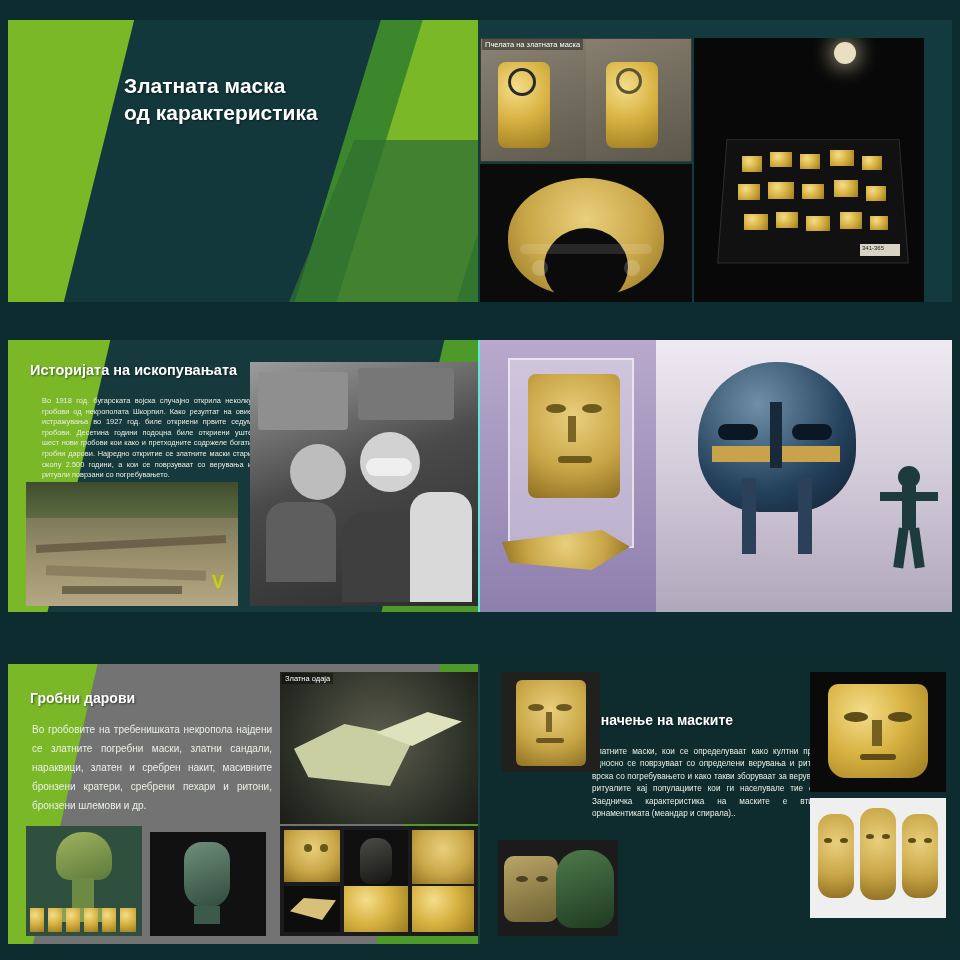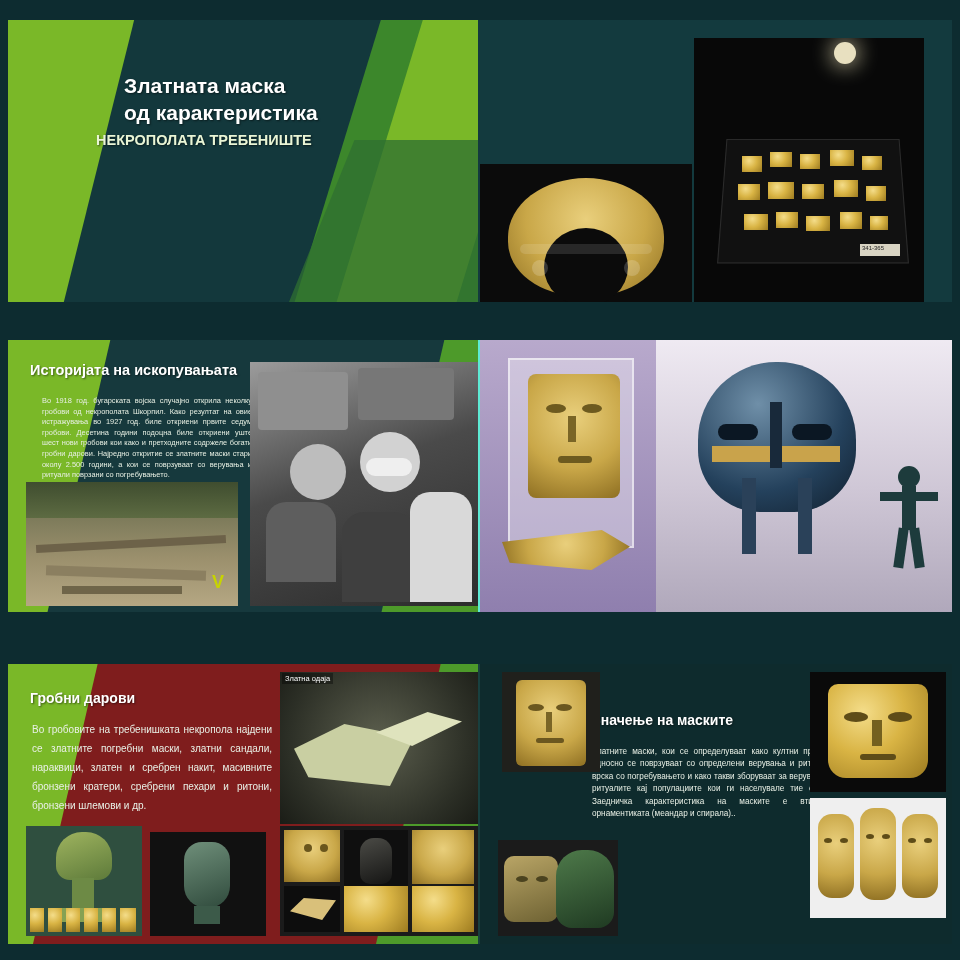--- a/index.html
+++ b/index.html
@@ -111,21 +111,21 @@
     color: #e7efe3; font-size: 7.4px; line-height: 10.6px; text-align: justify;
   }
 
   
   #slide3 {
     left: 8px; top: 664px; width: 944px; height: 280px;
     background: #18403f;
   }
   #s3-left {
     position: absolute; left: 0; top: 0; width: 470px; height: 280px;
-    background: #7f1d1d; overflow: hidden; padding-left: 15px;
+    background: #737373; overflow: hidden; padding-left: 15px;
   }
   #s3-left .gl1 {
     position: absolute; left: -55px; top: -40px; width: 110px; height: 380px;
     background: #7ab828; transform: skewX(-13deg);
   }
   #s3-left .gl2 {
     position: absolute; left: 398px; top: -40px; width: 120px; height: 380px;
     background: #4d9a2a; transform: skewX(-13deg);
   }
   .s3-title {
@@ -163,23 +163,32 @@
     <div class="leftpane">
       <div class="g1"></div>
       <div class="g2"></div>
       <div class="g3"></div>
       <div class="g4"></div>
 
       <div class="s1-title">
         <div>Златната маска</div>
         <div>од карактеристика</div>
       </div>
-      <div class="s1-sub">НЕКРОПОЛАТА ТРЕБЕНИШТЕ</div>
-    </div>
-
+    </div>
+
+    <div class="photo" style="left:472px; top:18px; width:212px; height:124px; background:#6f6a5e;">
+      <div class="cap">Пчелата на златната маска</div>
+      <div style="position:absolute;left:0;top:0;width:106px;height:124px;background:linear-gradient(160deg,#8b8374,#5f5a4d);"></div>
+      <div style="position:absolute;left:106px;top:0;width:106px;height:124px;background:linear-gradient(160deg,#877f70,#5a5648);"></div>
+      <div class="gold" style="position:absolute;left:18px;top:24px;width:52px;height:86px;border-radius:8px;"></div>
+      <div class="gold" style="position:absolute;left:126px;top:24px;width:52px;height:86px;border-radius:8px;"></div>
+      <div style="position:absolute;left:28px;top:30px;width:28px;height:28px;border:3px solid #2a2a2a;border-radius:50%;"></div>
+      <div style="position:absolute;left:136px;top:30px;width:26px;height:26px;border:3px solid #5c5632;border-radius:50%;"></div>
+      <div style="position:absolute;left:0;top:0;width:212px;height:124px;border:1px solid #3b3a33;"></div>
+    </div>
 
     <div class="photo darkroom" style="left:686px; top:18px; width:230px; height:268px;">
       <div style="position:absolute;left:28px;top:96px;width:182px;height:128px;background:#111;border:1px solid #2c2c2c;transform:perspective(300px) rotateX(14deg);"></div>
       <div class="gold" style="position:absolute;left:48px;top:118px;width:20px;height:16px;"></div>
       <div class="gold" style="position:absolute;left:76px;top:114px;width:22px;height:15px;"></div>
       <div class="gold" style="position:absolute;left:106px;top:116px;width:20px;height:15px;"></div>
       <div class="gold" style="position:absolute;left:136px;top:112px;width:24px;height:16px;"></div>
       <div class="gold" style="position:absolute;left:168px;top:118px;width:20px;height:14px;"></div>
       <div class="gold" style="position:absolute;left:44px;top:146px;width:22px;height:16px;"></div>
       <div class="gold" style="position:absolute;left:74px;top:144px;width:26px;height:17px;"></div>

